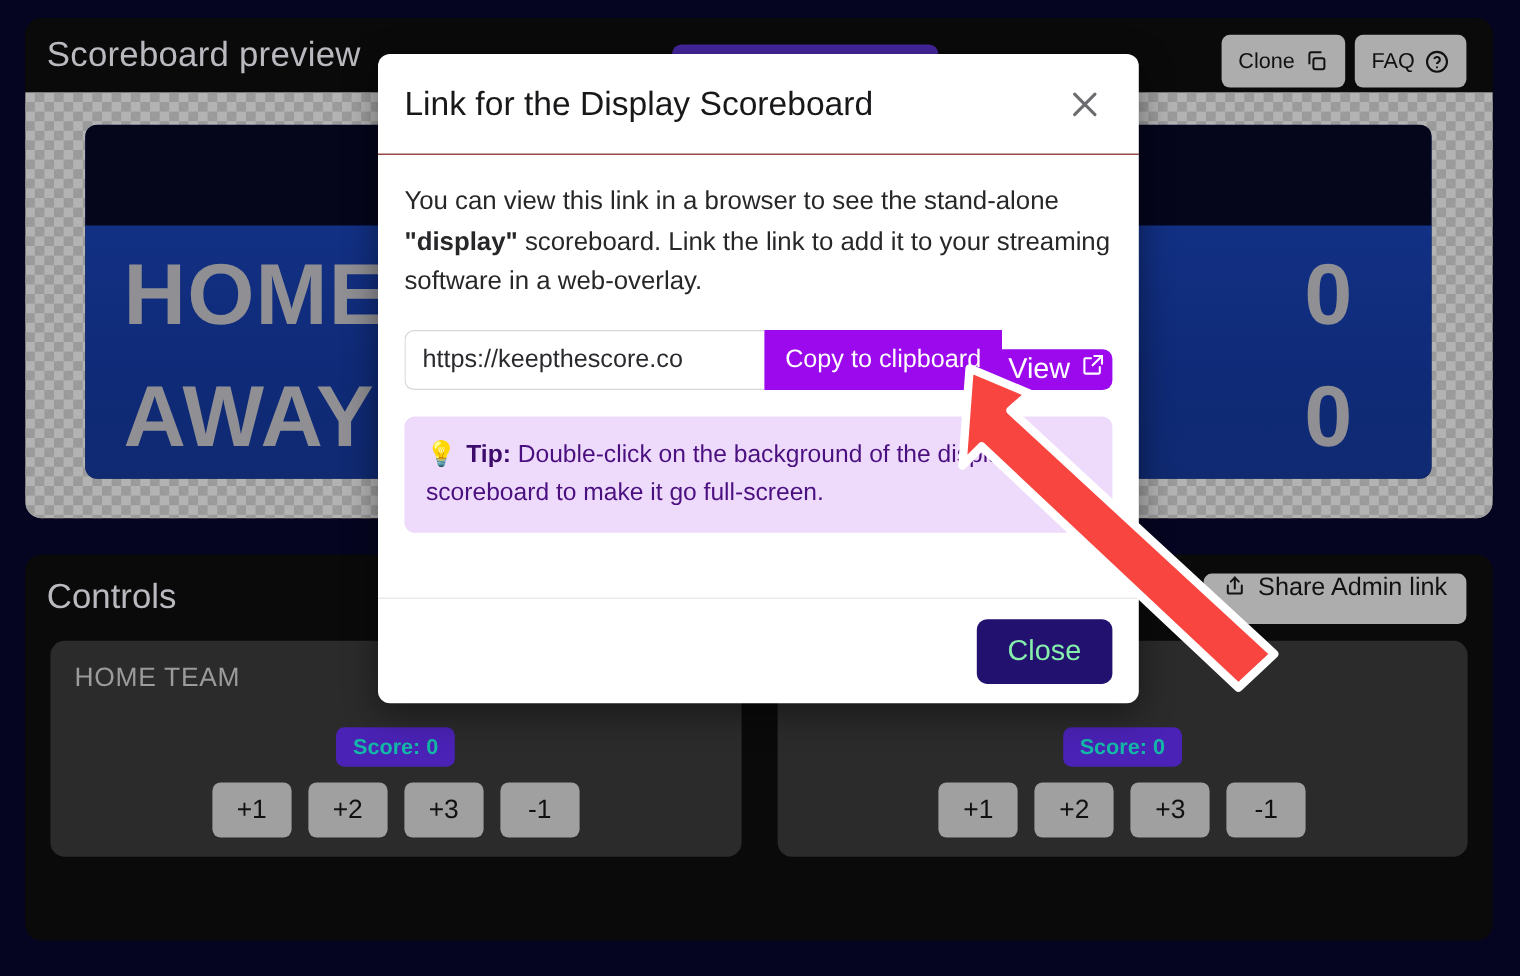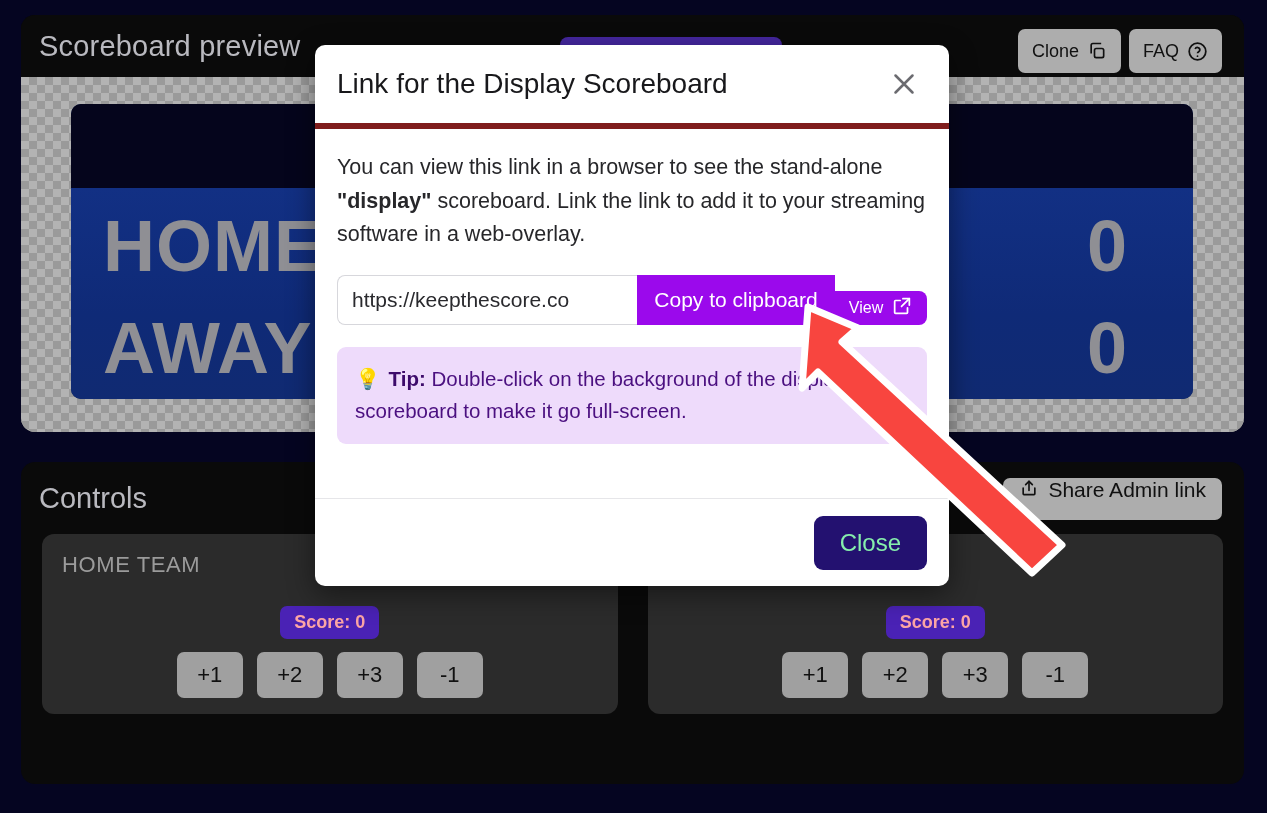--- a/index.html
+++ b/index.html
@@ -195,21 +195,21 @@
   .panel-center {
     position: absolute;
     left: 0; right: 0;
     top: 72px;
     display: flex;
     flex-direction: column;
     align-items: center;
   }
   .score-badge {
     background: #4a22b5;
-    color: #fca5a5;
+    color: #14b8a6;
     font-size: 18px;
     font-weight: bold;
     border-radius: 7px;
     padding: 6px 14px;
     margin-bottom: 13px;
   }
   .score-btns { display: flex; gap: 14px; }
   .score-btn {
     width: 66px;
     height: 46px;
@@ -235,21 +235,21 @@
     box-shadow: 0 8px 28px rgba(0,0,0,.45);
     display: flex;
     flex-direction: column;
   }
   .modal-header {
     height: 84px;
     display: flex;
     align-items: center;
     justify-content: space-between;
     padding: 0 24px 0 22px;
-    border-bottom: 6px solid #7f1d1d;
+    border-bottom: 1px solid #7f1d1d;
   }
   .modal-title {
     font-size: 28px;
     color: #18181b;
   }
   .close-x {
     background: none;
     border: none;
     cursor: pointer;
     padding: 4px;
@@ -292,21 +292,21 @@
     font-size: 21px;
     cursor: pointer;
     font-family: "Liberation Sans", sans-serif;
   }
   .view-btn {
     flex: 1;
     background: #9b09ec;
     color: #fff;
     border: none;
     border-radius: 0 8px 8px 0;
-    font-size: 16px;
+    font-size: 24px;
     cursor: pointer;
     display: flex;
     align-items: center;
     justify-content: center;
     gap: 8px;
     font-family: "Liberation Sans", sans-serif;
     margin-top: 16px;
   }
 
   .tip-box {

